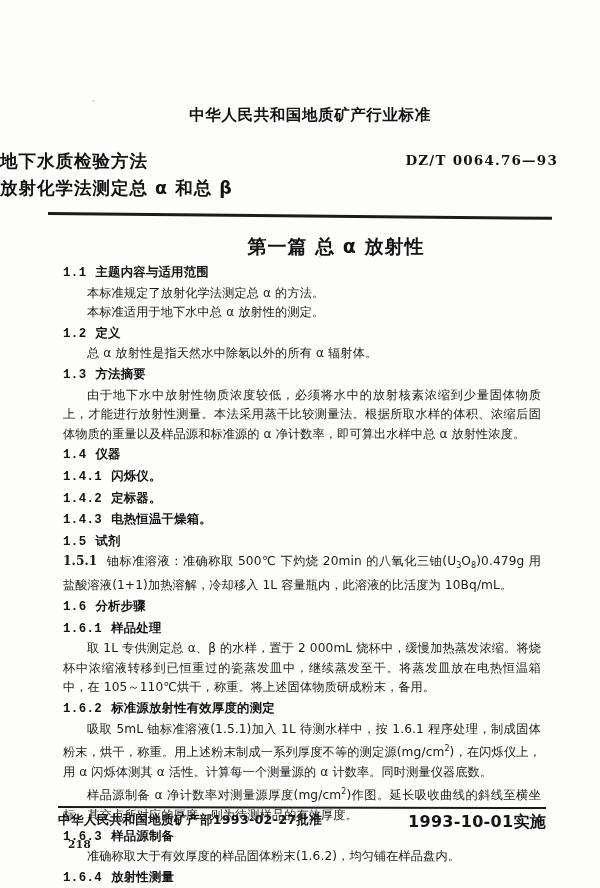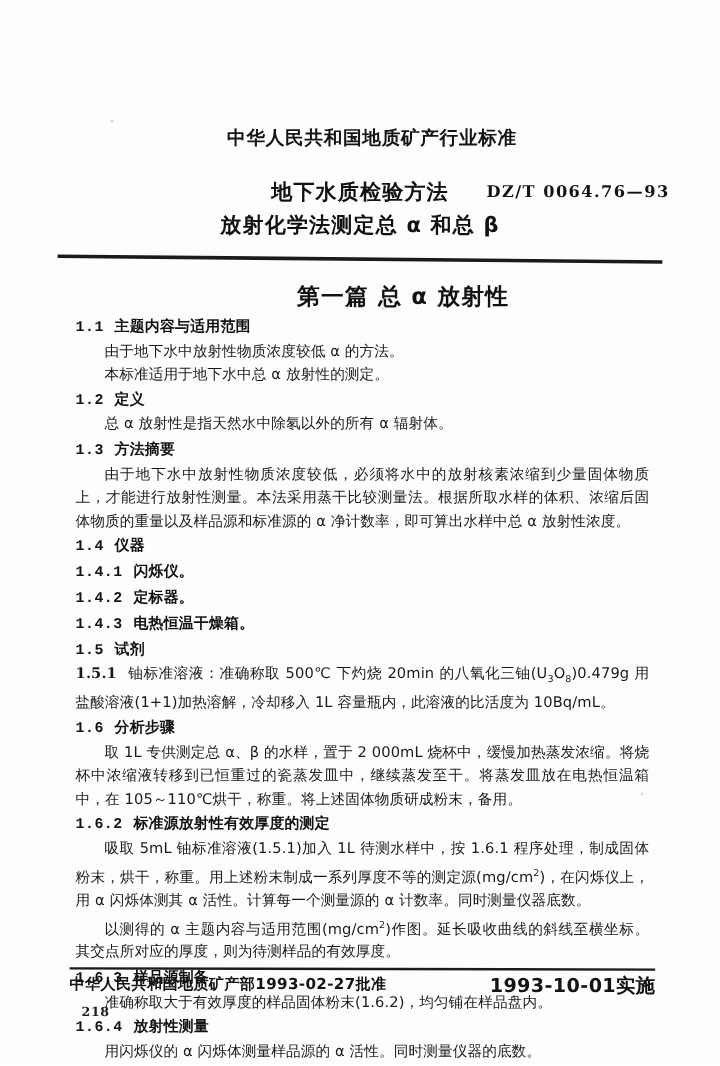--- a/index.html
+++ b/index.html
@@ -43,21 +43,20 @@
     letter-spacing: 0.6px;
     color: #141414;
     margin-left: 20px;
   }
 
   .title-block {
     position: absolute;
     left: 0;
     right: 0;
     top: 148px;
-    text-align: center;
   }
   .title-line {
     font-size: 17.5px;
     font-weight: bold;
     letter-spacing: 1px;
     line-height: 27px;
     color: #121212;
   }
 
   .std-no {
@@ -212,21 +211,21 @@
 
   <div class="rule-top"></div>
 
   <div class="part-heading">第一篇    总 α 放射性</div>
 
   <div class="body">
 
     <div class="clause">
       <span class="num">1.1</span><span class="ttl">主题内容与适用范围</span>
     </div>
-    <p class="para">由于地下水中放射性物质浓度较低 α 的方法。</p>
+    <p class="para">本标准规定了放射化学法测定总 α 的方法。</p>
     <p class="para">本标准适用于地下水中总 α 放射性的测定。</p>
 
     <div class="clause">
       <span class="num">1.2</span><span class="ttl">定义</span>
     </div>
     <p class="para">总 α 放射性是指天然水中除氡以外的所有 α 辐射体。</p>
 
     <div class="clause">
       <span class="num">1.3</span><span class="ttl">方法摘要</span>
     </div>
@@ -247,27 +246,30 @@
 
     <div class="clause">
       <span class="num">1.5</span><span class="ttl">试剂</span>
     </div>
 
     <p class="para noind"><span class="num" style="font-family:'DejaVu Serif','Liberation Serif',serif;font-weight:bold;">1.5.1</span><span style="margin-left:9px;">铀标准溶液：准确称取 500℃ 下灼烧 20min 的八氧化三铀(U</span><sub>3</sub><span>O</span><sub>8</sub><span>)0.479g 用盐酸溶液(1+1)加热溶解，冷却移入 1L 容量瓶内，此溶液的比活度为 10Bq/mL。</span></p>
 
     <div class="clause">
       <span class="num">1.6</span><span class="ttl">分析步骤</span>
     </div>
+    <div class="clause">
+      <span class="num">1.6.1</span><span class="ttl">样品处理</span>
+    </div>
     <p class="para">取 1L 专供测定总 α、β 的水样，置于 2 000mL 烧杯中，缓慢加热蒸发浓缩。将烧杯中浓缩液转移到已恒重过的瓷蒸发皿中，继续蒸发至干。将蒸发皿放在电热恒温箱中，在 105～110℃烘干，称重。将上述固体物质研成粉末，备用。</p>
 
     <div class="clause">
       <span class="num">1.6.2</span><span class="ttl">标准源放射性有效厚度的测定</span>
     </div>
     <p class="para"><span>吸取 5mL 铀标准溶液(1.5.1)加入 1L 待测水样中，按 1.6.1 程序处理，制成固体粉末，烘干，称重。用上述粉末制成一系列厚度不等的测定源(mg/cm</span><sup>2</sup><span>)，在闪烁仪上，用 α 闪烁体测其 α 活性。计算每一个测量源的 α 计数率。同时测量仪器底数。</span></p>
-    <p class="para"><span>以测得的 α 主题内容与适用范围(mg/cm</span><sup>2</sup><span>)作图。延长吸收曲线的斜线至横坐标。其交点所对应的厚度，则为待测样品的有效厚度。</span></p>
+    <p class="para"><span>样品源制备 α 净计数率对测量源厚度(mg/cm</span><sup>2</sup><span>)作图。延长吸收曲线的斜线至横坐标。其交点所对应的厚度，则为待测样品的有效厚度。</span></p>
 
     <div class="clause">
       <span class="num">1.6.3</span><span class="ttl">样品源制备</span>
     </div>
     <p class="para">准确称取大于有效厚度的样品固体粉末(1.6.2)，均匀铺在样品盘内。</p>
 
     <div class="clause">
       <span class="num">1.6.4</span><span class="ttl">放射性测量</span>
     </div>
     <p class="para">用闪烁仪的 α 闪烁体测量样品源的 α 活性。同时测量仪器的底数。</p>

